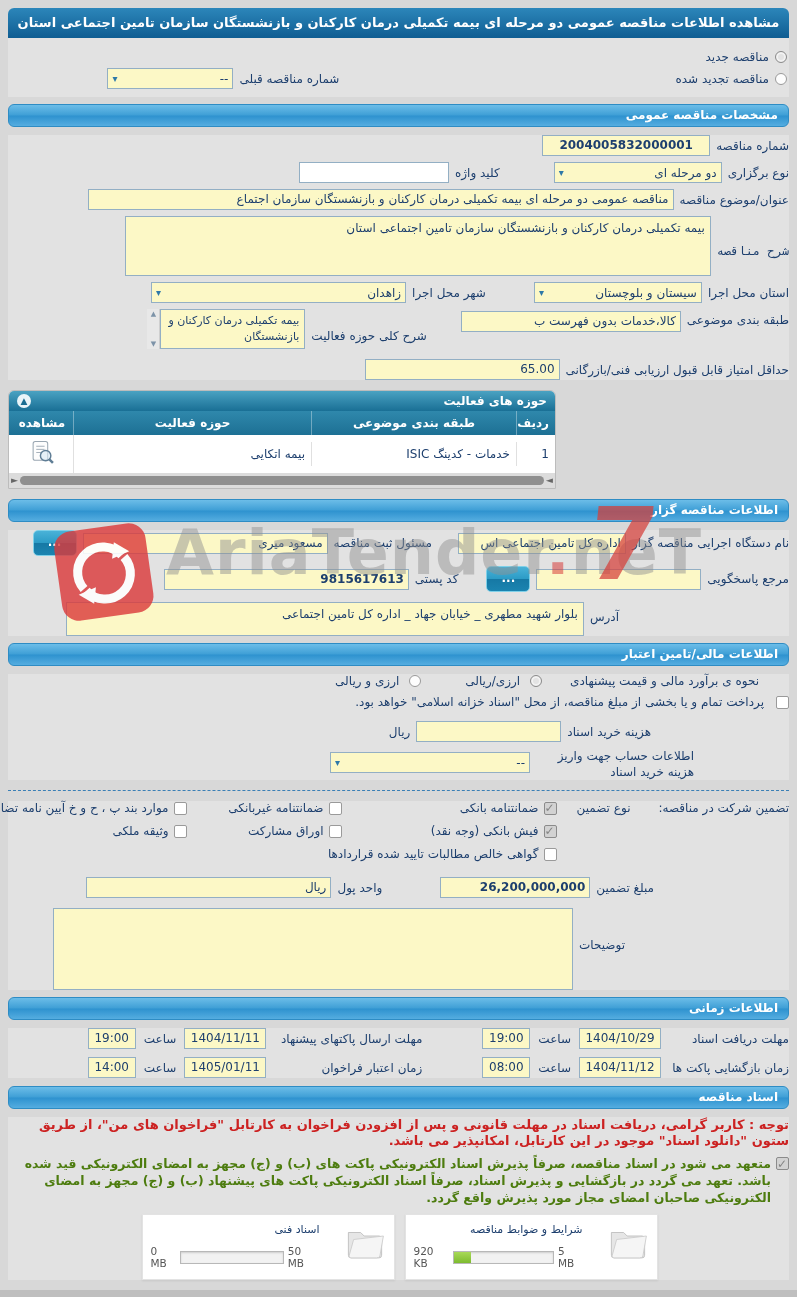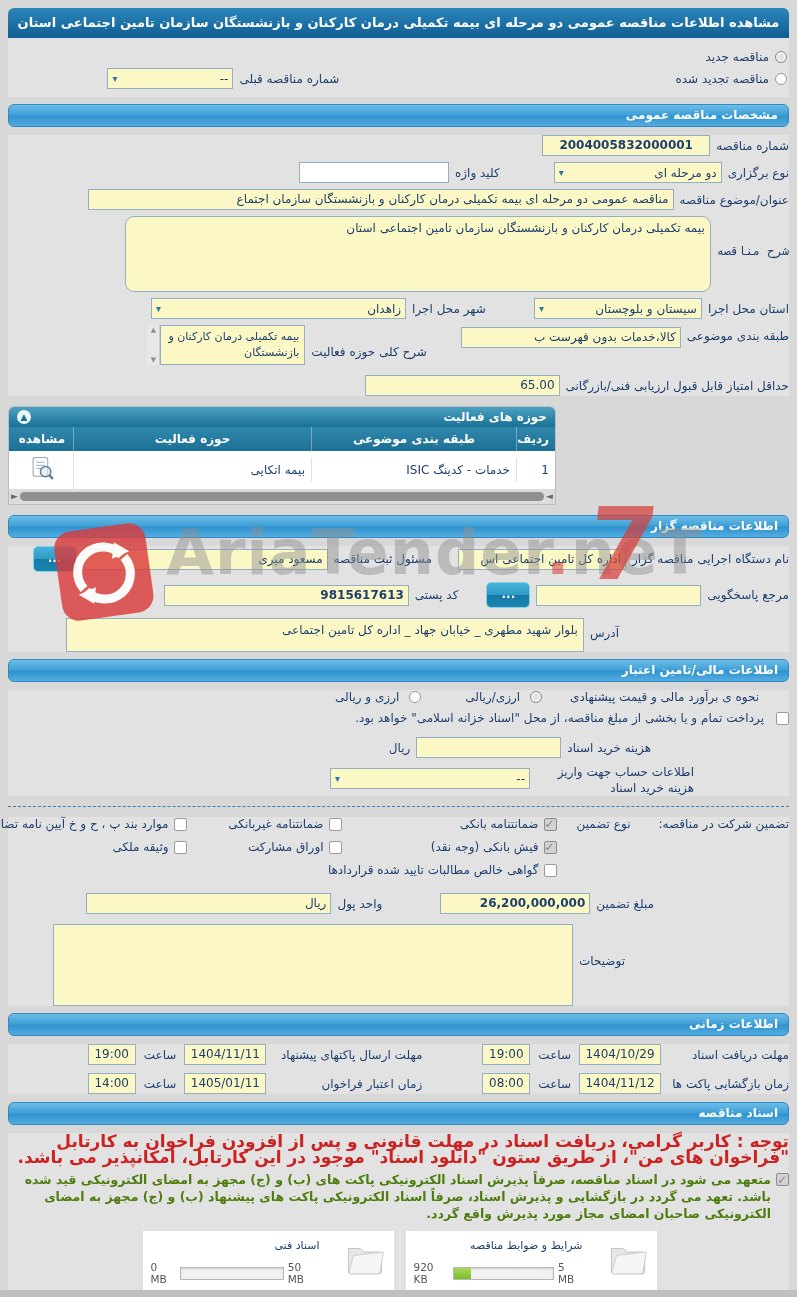--- a/index.html
+++ b/index.html
@@ -79,21 +79,21 @@
   .g-item { display:flex; align-items:center; gap:5px; white-space:nowrap; }
   .g-span { grid-column:1 / -1; }
   
   .sch-row { display:flex; align-items:center; gap:60px; margin:8px 0 8px 0; }
   .sch-grp { display:flex; align-items:center; gap:8px; }
   .sch-grp .lbl.w1 { width:120px; text-align:right; }
   .sch-grp .lbl.w2 { width:148px; text-align:right; }
   .date { width:82px; text-align:center; font-size:12px; }
   .time { width:48px; text-align:center; }
   
-  .notice { color:#cc2222; font-weight:bold; font-size:17px; line-height:16px; margin:2px 0 6px; }
+  .notice { color:#cc2222; font-weight:bold; font-size:13px; line-height:16px; margin:2px 0 6px; }
   .agree { display:flex; gap:5px; color:#4d7c0f; font-weight:bold; font-size:12.5px; line-height:17px; margin-bottom:8px; }
   .cards { width:518px; margin:4px auto 2px; display:grid; grid-template-columns:253px 253px; gap:10px; }
   .card { background:#fff; border:1px solid #e3e3e3; box-shadow:0 1px 2px rgba(0,0,0,.08); padding:8px 8px 10px; display:flex; gap:24px; height:66px; }
   .card .info { flex:1; display:flex; flex-direction:column; justify-content:space-between; }
   .card .name { font-size:11px; color:#1d3f6e; white-space:nowrap; overflow:hidden; }
   .prog { direction:ltr; display:flex; align-items:center; gap:4px; font-size:10.5px; color:#555; }
   .track { width:108px; height:13px; background:#f2f2f2; border:1px solid #b8b8b8; box-shadow:inset 0 1px 2px rgba(0,0,0,.15); }
   .fill { height:100%; background:linear-gradient(#a8d958, #7dbb2f); width:0; }
   .bottom-strip { position:absolute; bottom:0; left:0; width:797px; height:7px; background:#bfbfbf; }
   
@@ -143,21 +143,21 @@
       </div>
       <span class="lbl" style="margin-right:48px;">کلید واژه</span>
       <div class="inp white" style="width:150px;"></div>
     </div>
     <div class="row">
       <span class="lbl">عنوان/موضوع مناقصه</span>
       <div class="inp" style="width:586px;">مناقصه عمومی دو مرحله ای بیمه تکمیلی درمان کارکنان و بازنشستگان سازمان اجتماع</div>
     </div>
     <div class="row" style="align-items:flex-start;">
       <span class="lbl" style="margin-top:28px;font-family:Liberation Mono, monospace;">شرح مناقصه</span>
-      <div class="area" style="width:586px; height:76px;border-radius:9px;">بیمه تکمیلی درمان کارکنان و بازنشستگان سازمان تامین اجتماعی استان</div>
+      <div class="area" style="width:586px; height:60px;">بیمه تکمیلی درمان کارکنان و بازنشستگان سازمان تامین اجتماعی استان</div>
     </div>
     <div class="row">
       <span class="lbl">استان محل اجرا</span>
       <div class="sel" style="width:168px;">
         <span>سیستان و بلوچستان</span>
         <span class="arrow">▾</span>
       </div>
       <span class="lbl" style="margin-right:42px;">شهر محل اجرا</span>
       <div class="sel" style="width:255px;">
         <span>زاهدان</span>

